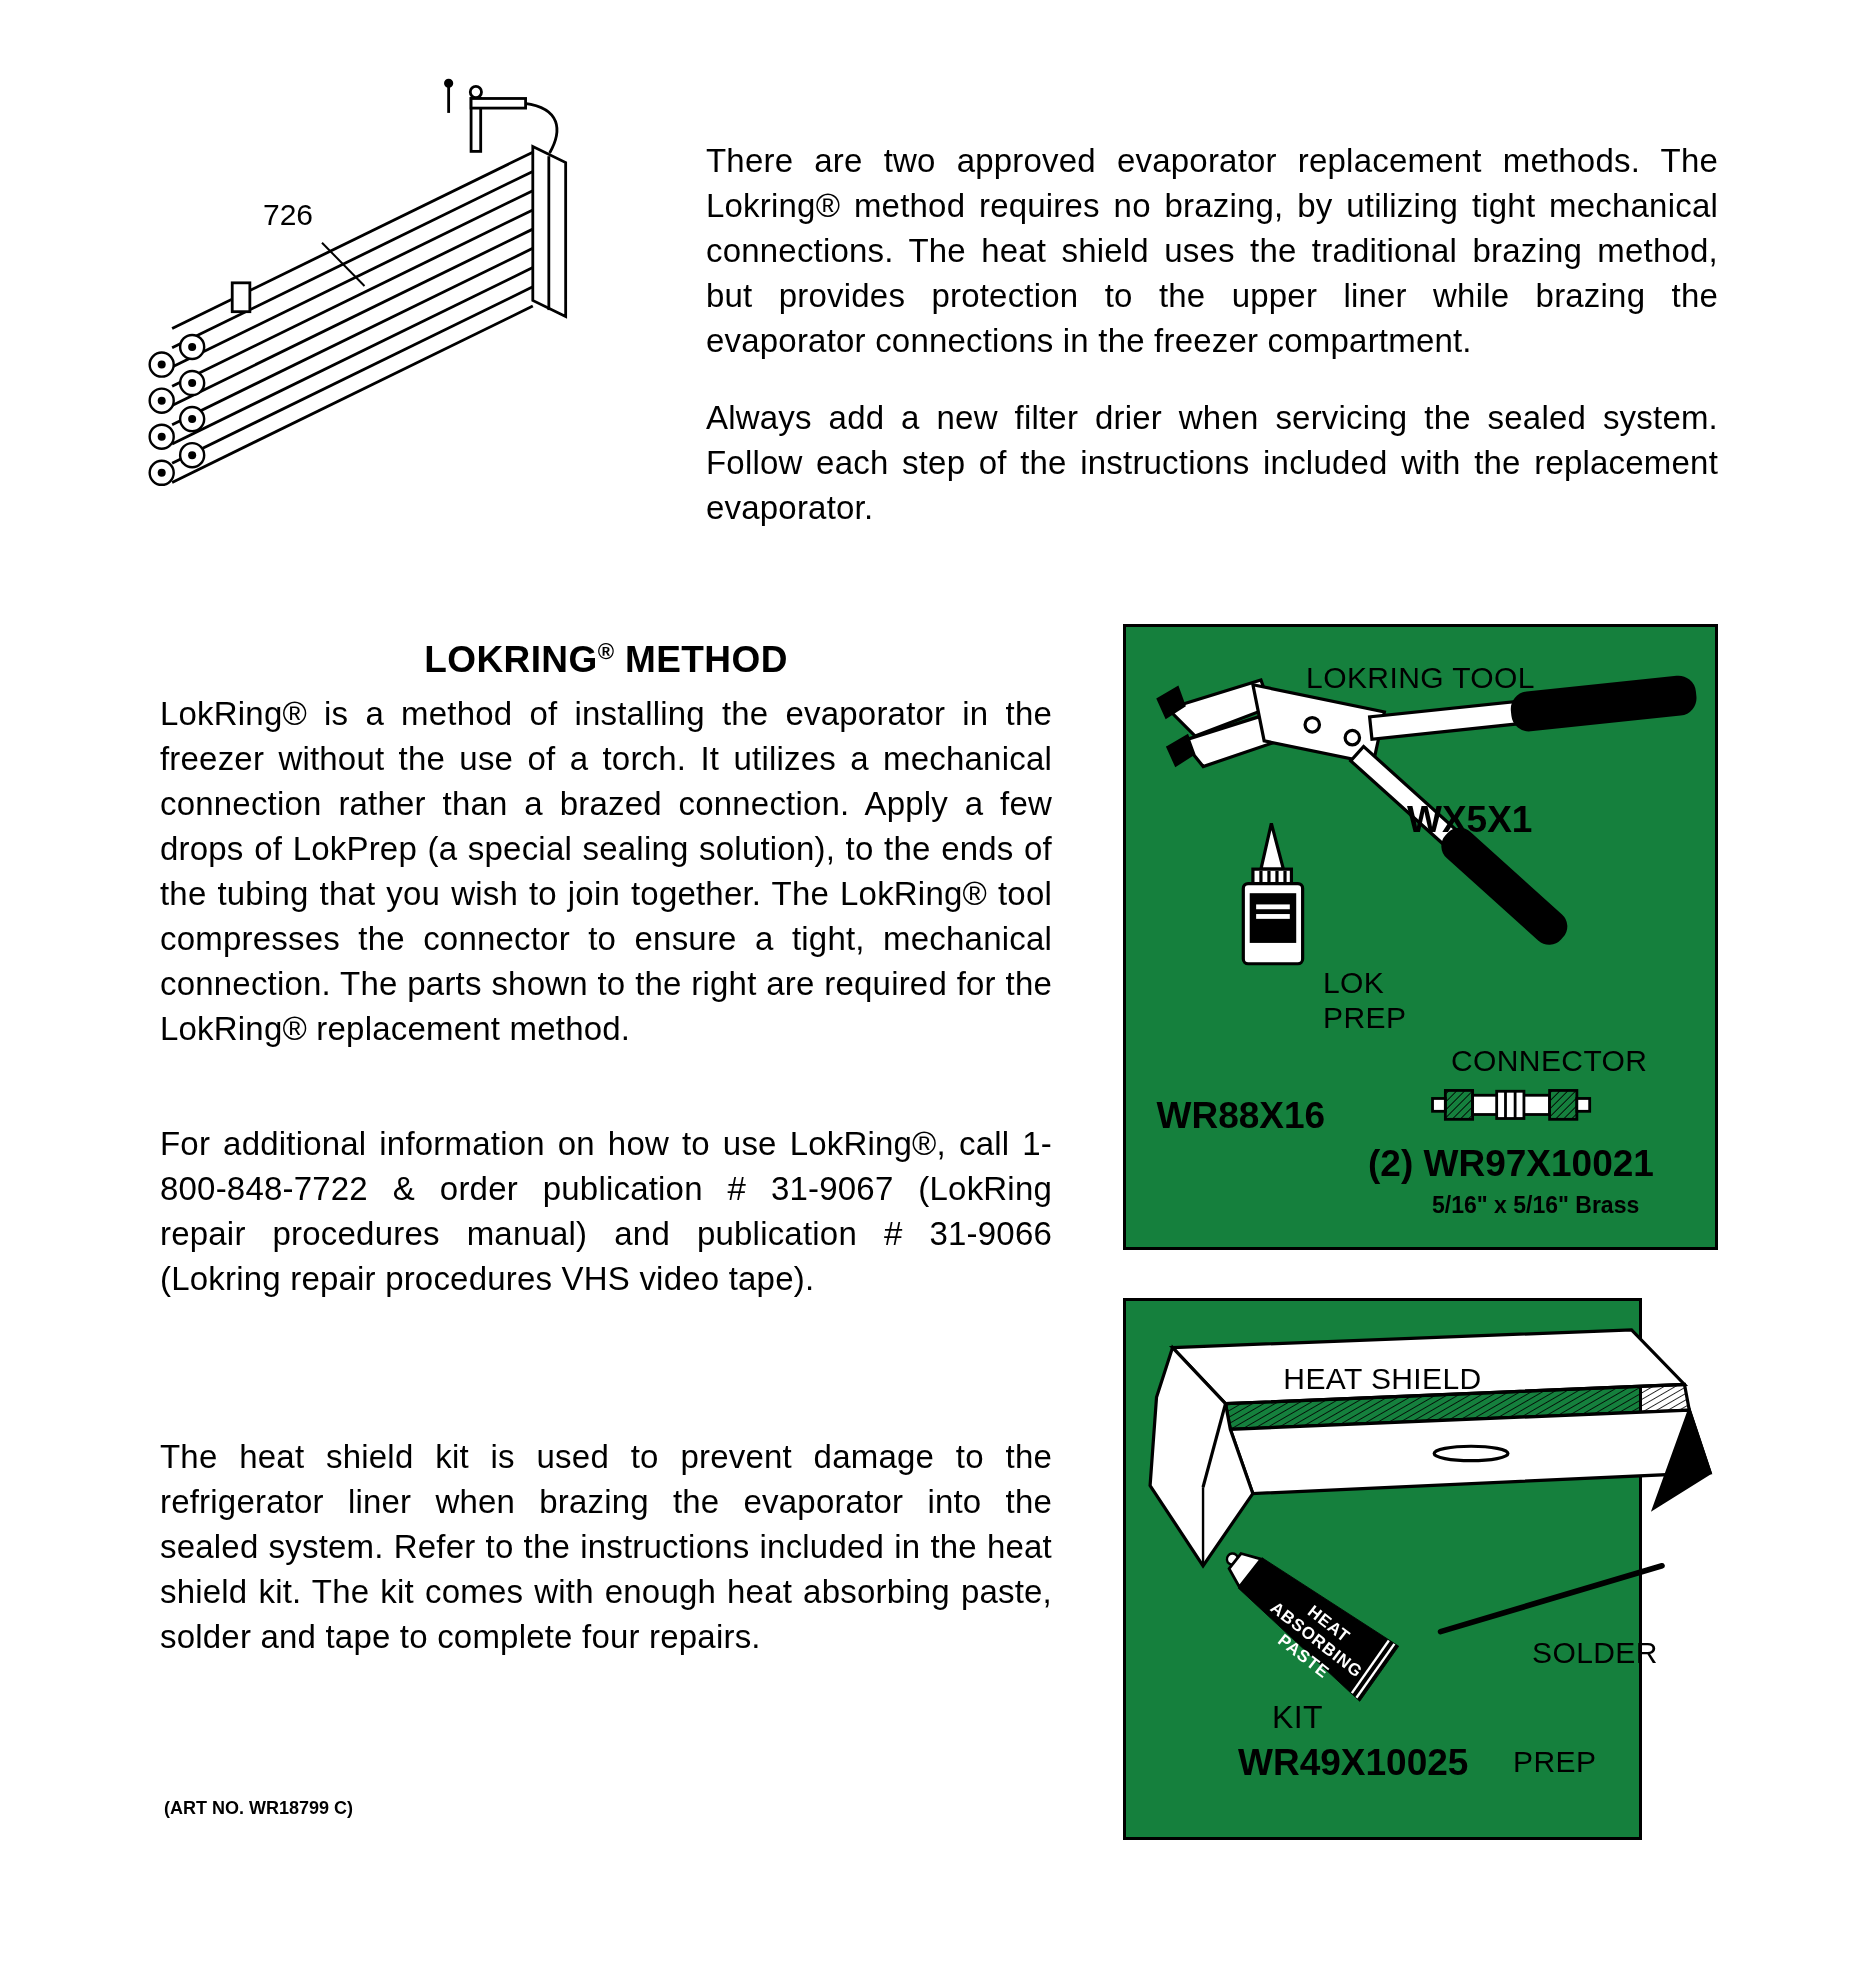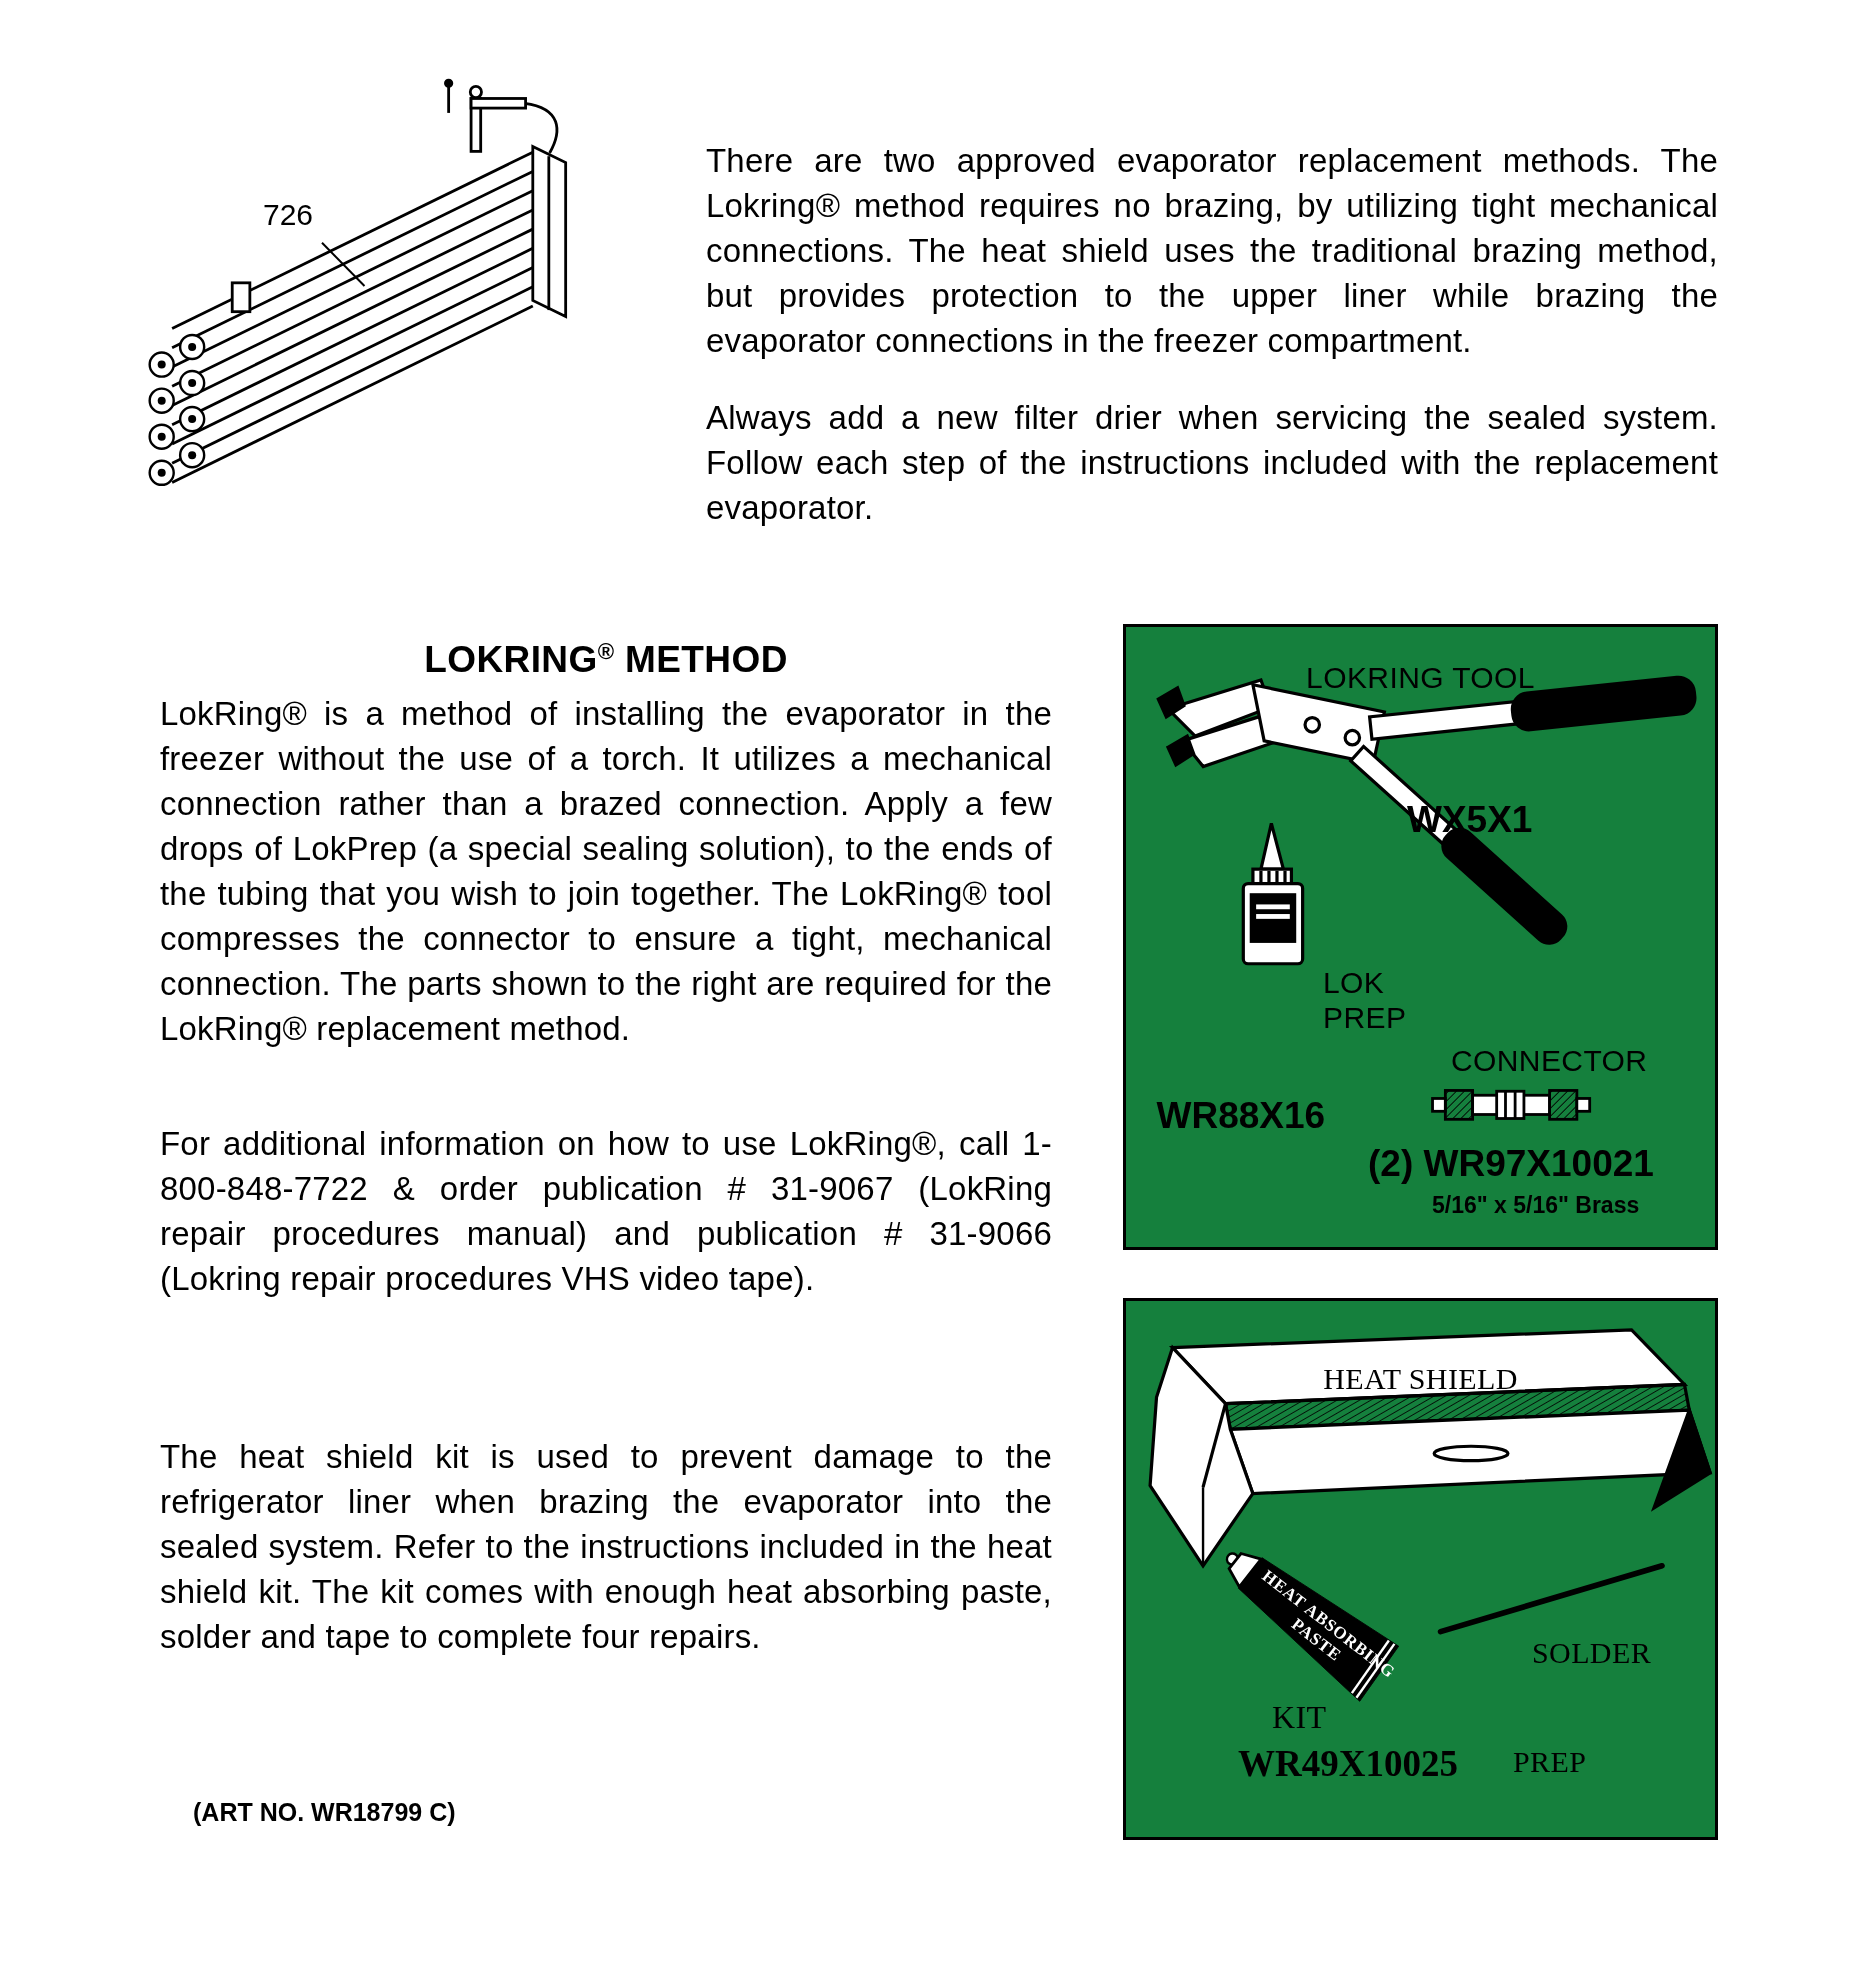--- a/index.html
+++ b/index.html
@@ -8,21 +8,21 @@
     position:relative; width:1861px; height:1985px; background:#fff;
     font-family:"Liberation Sans","DejaVu Sans",sans-serif; color:#000; overflow:hidden;
   }
   .para { position:absolute; font-size:33px; line-height:45px; text-align:justify; letter-spacing:0.2px; }
   .heading { position:absolute; font-weight:bold; font-size:37px; text-align:center; letter-spacing:0.4px; }
   .heading .sup { font-size:60%; vertical-align:super; }
   .box { position:absolute; border:3.2px solid #000; background:#15803d; }
   .lbl { position:absolute; font-size:30px; letter-spacing:0.4px; white-space:nowrap; }
   .partnum { position:absolute; font-weight:bold; font-size:37px; white-space:nowrap; }
   .smallnum { position:absolute; font-weight:bold; font-size:23px; white-space:nowrap; }
-  .artno { position:absolute; font-weight:bold; font-size:25px; white-space:nowrap;margin-left:29px; }
+  .artno { position:absolute; font-weight:bold; font-size:18px; white-space:nowrap; }
   .centered { left:0; right:0; text-align:center; }
   svg { display:block; position:absolute; left:0; top:0; }
   .tube-text {
     position:absolute; left:144px; top:265px; width:164px;
     transform:rotate(38deg); transform-origin:0 0;
     color:#fff; font-weight:bold; font-size:17px; line-height:1.2;
     text-align:center; letter-spacing:0.8px;
   }
   .evap-label { position:absolute; font-size:30px; }
 </style>
@@ -141,21 +141,21 @@
     <div class="lbl centered" style="top:34px;">LOKRING TOOL</div>
     <div class="partnum" style="left:281px; top:172px;">WX5X1</div>
     <div class="lbl" style="left:197px; top:339px;">LOK</div>
     <div class="lbl" style="left:197px; top:374px;">PREP</div>
     <div class="partnum" style="left:30.5px; top:468px;">WR88X16</div>
     <div class="lbl" style="left:325px; top:417px;">CONNECTOR</div>
     <div class="partnum" style="left:242px; top:516px;">(2) WR97X10021</div>
     <div class="smallnum" style="left:306px; top:565px;">5/16" x 5/16" Brass</div>
   </div>
 
-  <div class="box" style="left:1123px; top:1298px; width:595px; height:542px;font-family:Liberation Serif, serif;">
+  <div class="box" style="left:1123px; top:1298px; width:519px; height:542px;">
     <svg width="589" height="536" viewBox="0 0 734 668">
       <defs>
         <pattern id="h2" width="7" height="7" patternUnits="userSpaceOnUse" patternTransform="rotate(60)">
           <line x1="0" y1="0" x2="0" y2="7" stroke="#000" stroke-width="2"></line>
         </pattern>
       </defs>
       <g fill="#fff" stroke="#000" stroke-width="4">
         <polygon points="58,58 630,36 696,104 124,128"></polygon>
         <polygon points="124,128 696,104 702,136 130,160" fill="url(#h2)"></polygon>
         <polygon points="130,160 702,136 728,214 158,240"></polygon>

